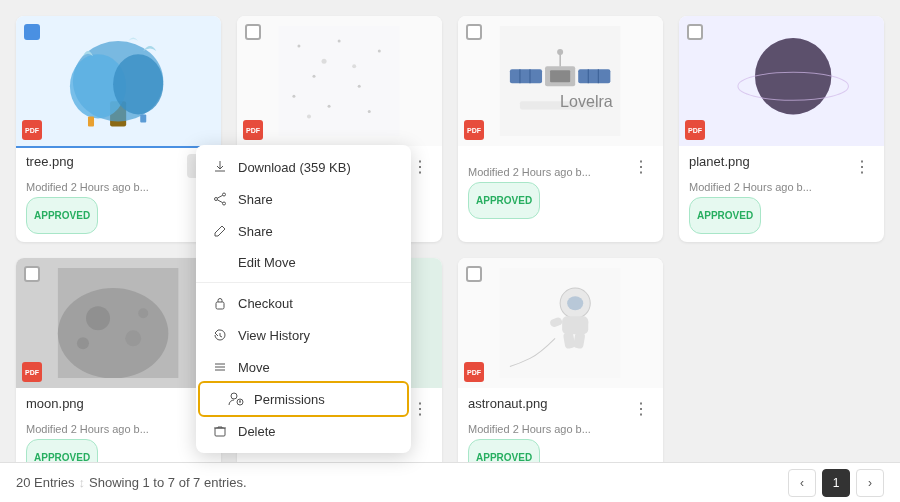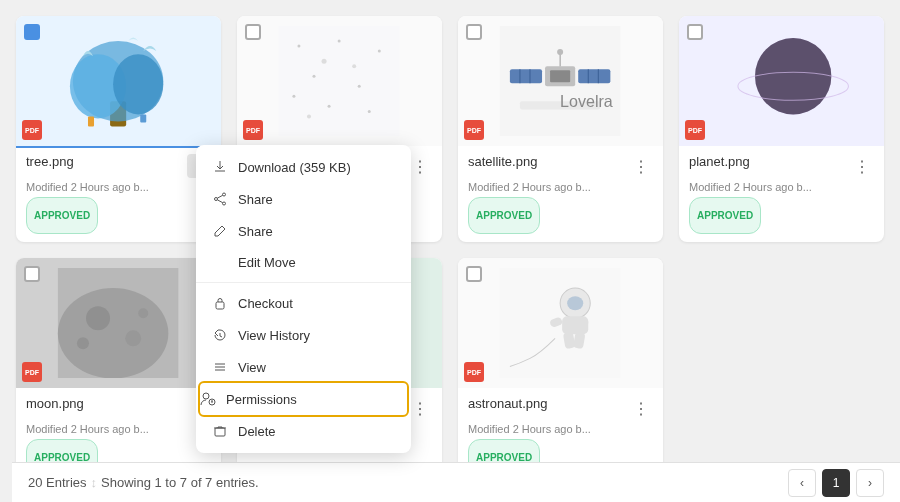--- a/index.html
+++ b/index.html
@@ -143,21 +143,21 @@
       color: #333;
       cursor: pointer;
       gap: 10px;
     }
 
     .menu-item.highlighted {
       background: white;
       outline: 2px solid #e8a800;
       border-radius: 4px;
       margin: 0 4px;
-      padding: 8px 0;
+      padding: 8px 28px;
     }
 
     .menu-icon {
       width: 16px;
       height: 16px;
       display: flex;
       align-items: center;
       justify-content: center;
       color: #555;
       flex-shrink: 0;
@@ -166,21 +166,21 @@
     .menu-divider {
       height: 1px;
       background: #eee;
       margin: 4px 0;
     }
 
     
     .footer {
       position: absolute;
       bottom: 0;
-      left: 12px;
+      left: 0;
       right: 0;
       height: 40px;
       background: white;
       border-top: 1px solid #e0e0e0;
       display: flex;
       align-items: center;
       justify-content: space-between;
       padding: 0 16px;
       font-size: 13px;
       color: #555;
@@ -346,21 +346,20 @@
           <line x1="60" y1="40" x2="60" y2="28" stroke="#999" strokewidth="1.5"></line>
           <circle cx="60" cy="26" r="3" fill="#bbb"></circle>
 
           <rect x="20" y="75" width="80" height="8" fill="#e0e0e0" rx="2" opacity="0.5"></rect>
           <text x="60" y="81" textanchor="middle" fontsize="6" fill="#888">Lovelra</text>
         </svg>
         <div class="pdf-icon">PDF</div>
       </div>
       <div class="card-info">
         <div class="card-text">
-          <div class="card-name">satellite.png</div>
           <div class="card-date">Modified 2 Hours ago b...</div>
           <span class="badge badge-approved">APPROVED</span>
         </div>
         <button class="card-more">⋮</button>
       </div>
     </div>
 
     <div class="card">
       <div class="card-thumb planet-thumb">
         <div class="checkbox"></div>
@@ -525,21 +524,21 @@
       </span>
       <span>View History</span>
     </div>
 
     <div class="menu-item">
       <span class="menu-icon">
         <svg width="14" height="14" viewBox="0 0 14 14" fill="none">
             <path d="M2 4h10M2 7h10M2 10h10" stroke="#555" strokewidth="1.3" strokelinecap="round"></path>
           </svg>
       </span>
-      <span>View</span>
+      <span>Move</span>
     </div>
 
     <div class="menu-item highlighted">
       <span class="menu-icon">
         <svg width="16" height="16" viewBox="0 0 16 16" fill="none">
             <circle cx="6" cy="5" r="3" stroke="#555" strokewidth="1.3"></circle>
             <path d="M1 14c0-3 2.5-5 5-5" stroke="#555" strokewidth="1.3" strokelinecap="round"></path>
             <circle cx="12" cy="11" r="3" stroke="#555" strokewidth="1.3"></circle>
             <line x1="12" y1="9" x2="12" y2="11" stroke="#555" strokewidth="1.3"></line>
             <line x1="11" y1="11" x2="13" y2="11" stroke="#555" strokewidth="1.3"></line>

